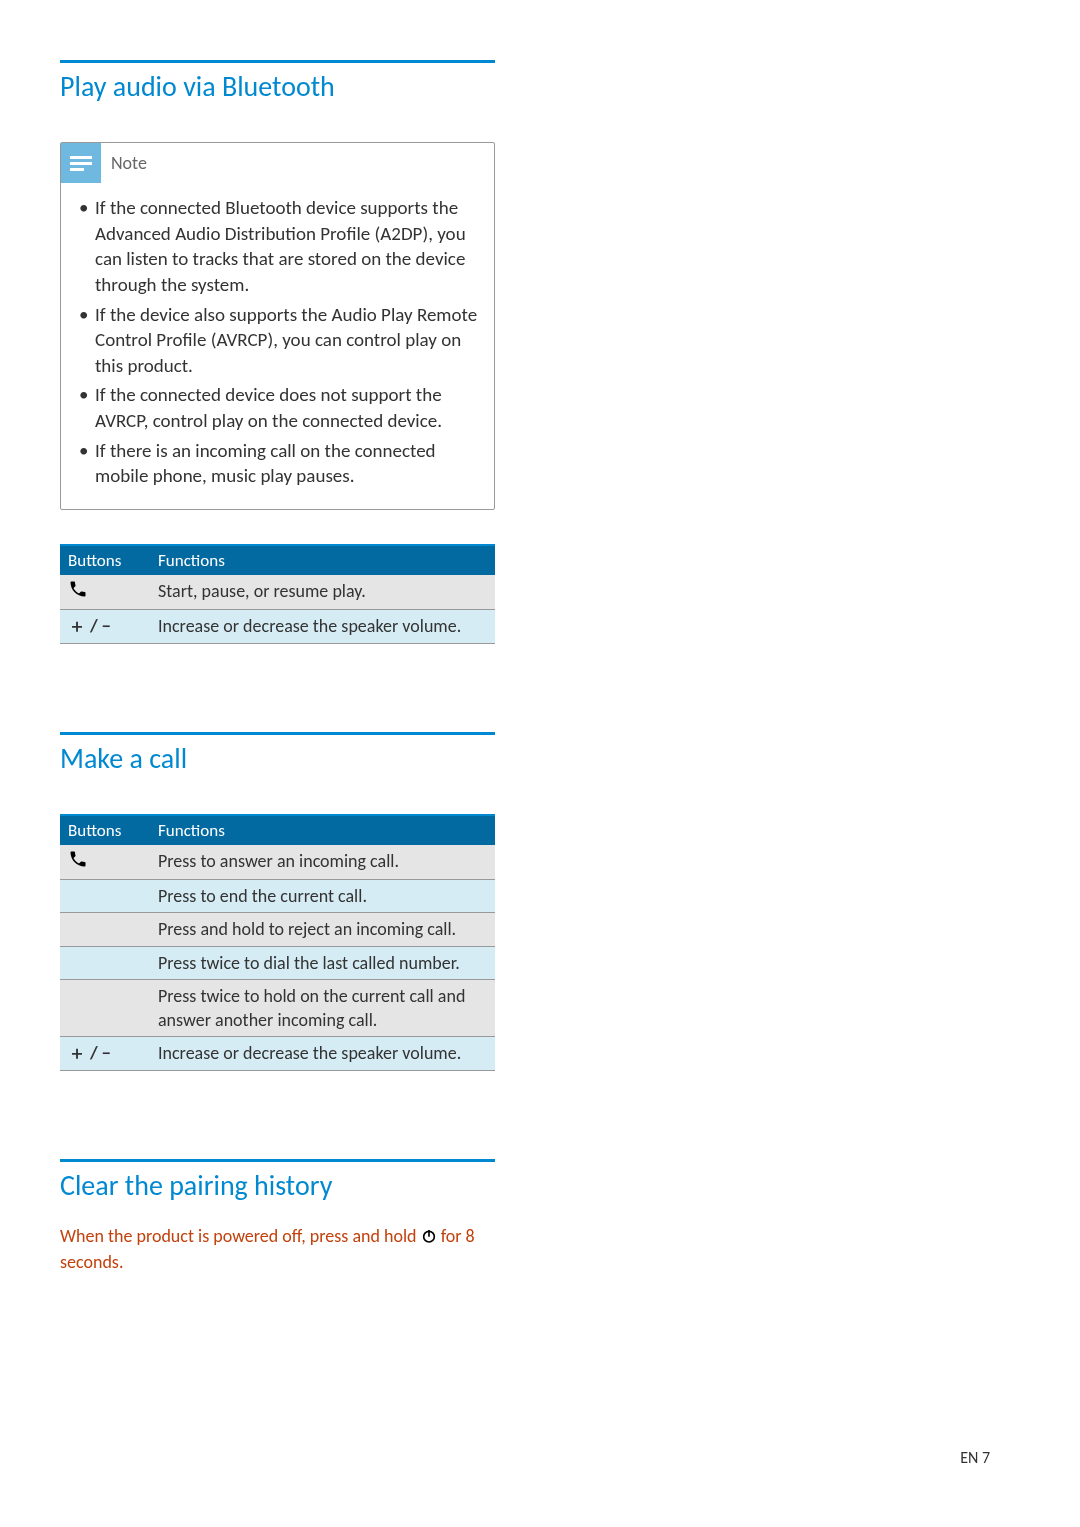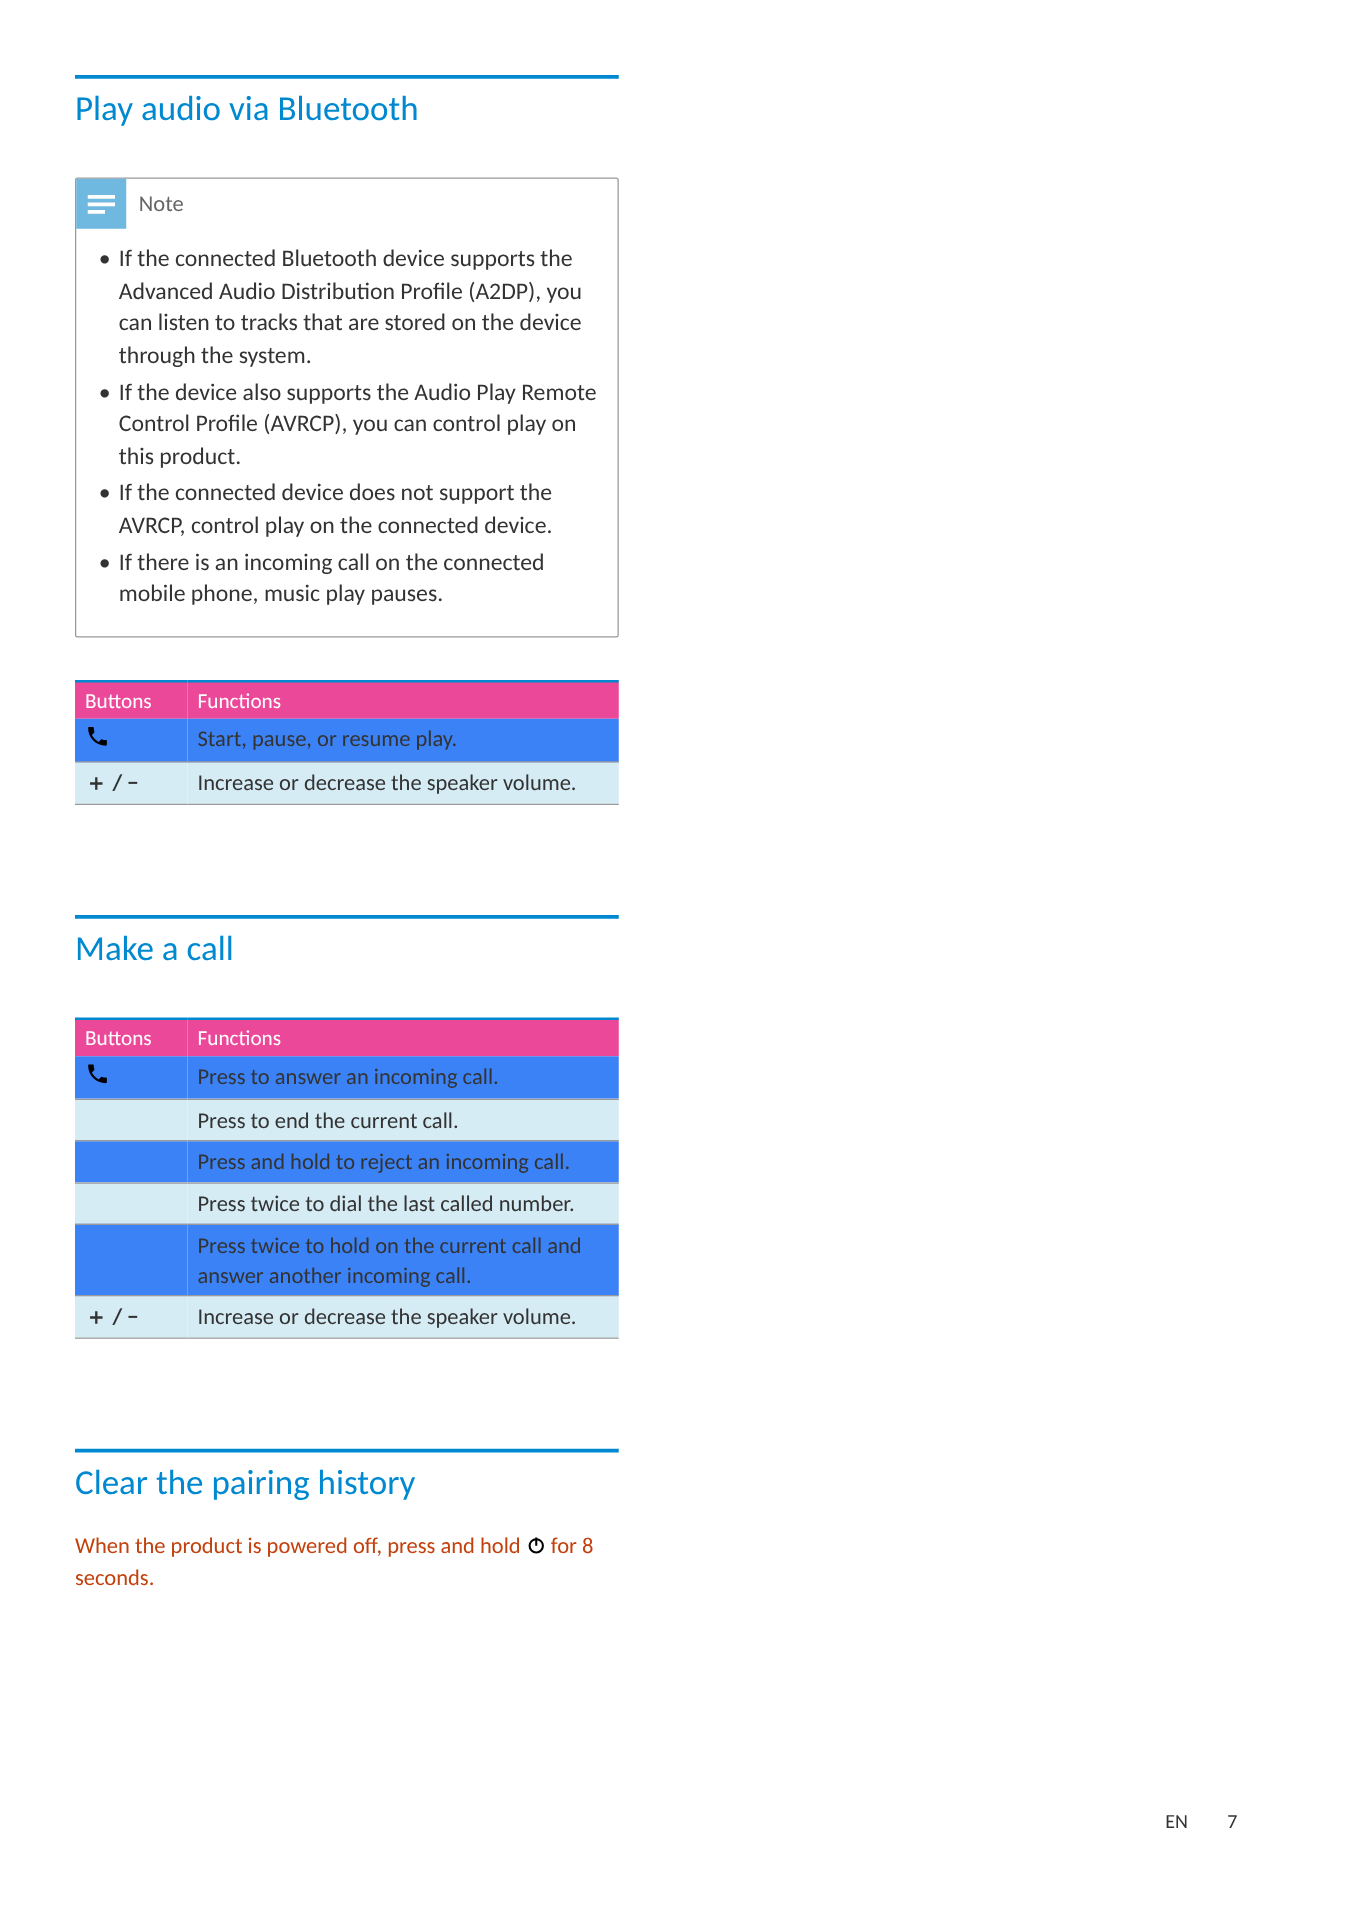--- a/index.html
+++ b/index.html
@@ -72,39 +72,39 @@
       top: 0;
       color: #333;
     }
     .fn-table {
       width: 100%;
       border-collapse: collapse;
       border-top: 2px solid #0089d0;
       margin-bottom: 60px;
     }
     .fn-table thead tr {
-      background: #ec4899;
+      background: #0369a1;
     }
     .fn-table th {
       color: #fff;
       font-weight: 400;
       font-size: 17px;
       text-align: left;
       padding: 4px 8px;
     }
     .fn-table th:first-child { width: 90px; }
     .fn-table td {
       font-size: 18px;
       color: #333;
       padding: 4px 8px;
       vertical-align: top;
       border-bottom: 1px solid #999;
       line-height: 1.35;
     }
-    .fn-table tr.white td { background: #3b82f6; }
+    .fn-table tr.white td { background: #e5e5e5; }
     .fn-table tr.tint td { background: #d6ecf4; }
     .btn-cell { font-weight: bold; font-size: 18px; }
     .phone-icon {
       display: inline-block;
       transform: none;
     }
     .section-spacer { height: 28px; }
     .body-text {
       font-size: 18px;
       color: #c2410c;
@@ -119,21 +119,21 @@
       height: 16px;
       vertical-align: -2px;
     }
     .footer {
       position: absolute;
       bottom: 60px;
       right: 90px;
       font-size: 16px;
       color: #333;
     }
-    .footer .lang { margin-right: 28px; }
+    .footer .lang { }
   </style>
 </head>
 <body>
 
 <div class="column">
 
   <hr class="section-rule">
   <h2 class="section-title">Play audio via Bluetooth</h2>
 
   <div class="note-box">

